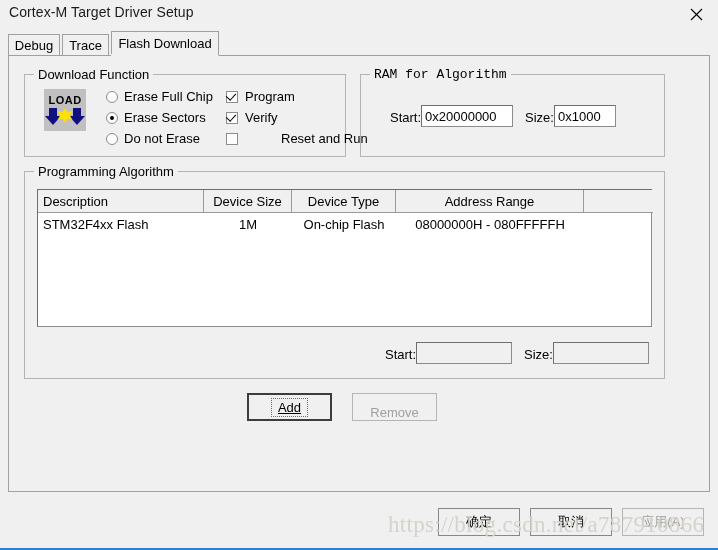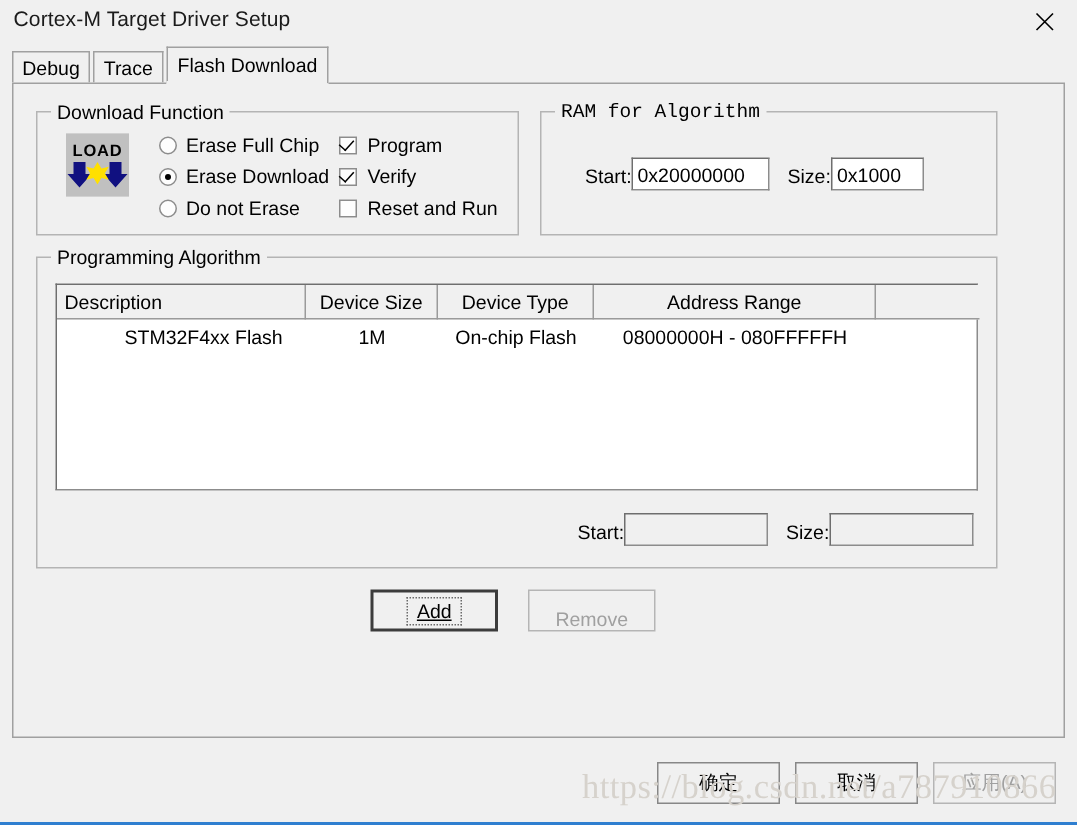--- a/index.html
+++ b/index.html
@@ -49,21 +49,21 @@
   .optrow{position:absolute;display:flex;align-items:center;white-space:nowrap;font-size:13px;}
   .radio{width:12px;height:12px;border-radius:50%;box-sizing:border-box;
          border:1px solid #8c8c8c;background:#fdfdfd;margin-right:6px;position:relative;flex:none;}
   .radio.on::after{content:"";position:absolute;left:3px;top:3px;width:4px;height:4px;border-radius:50%;background:#000;}
   .cbox{width:12px;height:12px;box-sizing:border-box;border:1px solid #8c8c8c;background:#fdfdfd;
         margin-right:7px;position:relative;flex:none;}
   .cbox.on::after{content:"";position:absolute;left:1px;top:-1px;width:5px;height:8px;
         border:solid #000;border-width:0 1.6px 1.6px 0;transform:rotate(42deg);}
 
   #r0{left:106px;top:89px;} #r1{left:106px;top:110px;} #r2{left:106px;top:131px;}
-  #c0{left:226px;top:89px;} #c1{left:226px;top:110px;} #c2{left:226px;top:131px;}
+  #c0{left:226px;top:89px;} #c1{left:226px;top:110px;} #c2{left:226px;top:131px;gap:36px;}
 
   
   .fieldlabel{position:absolute;font-size:13px;color:#000;white-space:nowrap;}
   .field{position:absolute;box-sizing:border-box;background:#fff;border:1px solid #8c8c8c;
          border-top-color:#6e6e6e;border-left-color:#6e6e6e;
          font-family:"Liberation Sans","DejaVu Sans",sans-serif;font-size:13px;color:#000;
          display:flex;align-items:center;padding-left:3px;overflow:hidden;white-space:nowrap;}
   .field.disabled{background:#f0f0f0;color:#808080;}
 
   #lbl-ram-start{left:390px;top:110px;} #f-ram-start{left:421px;top:105px;width:92px;height:22px;}
@@ -75,21 +75,21 @@
   .table{position:absolute;left:37px;top:189px;width:615px;height:138px;box-sizing:border-box;
          background:#fff;border:1px solid #8c8c8c;border-top-color:#6e6e6e;border-left-color:#6e6e6e;}
   .thead{position:absolute;left:0;top:0;width:100%;height:23px;}
   .th{position:absolute;top:0;height:23px;box-sizing:border-box;background:#f0f0f0;
       border-right:1px solid #9a9a9a;border-bottom:1px solid #9a9a9a;
       display:flex;align-items:center;justify-content:center;font-size:13px;color:#000;white-space:nowrap;}
   .th.left{justify-content:flex-start;padding-left:5px;}
   .trow{position:absolute;left:0;top:23px;width:100%;height:22px;}
   .td{position:absolute;top:0;height:22px;display:flex;align-items:center;justify-content:center;
       font-size:13px;color:#000;white-space:nowrap;}
-  .td.left{justify-content:flex-start;padding-left:5px;margin-left:40px;}
+  .td.left{justify-content:flex-start;padding-left:5px;}
   .col0{left:0;width:166px;} .col1{left:166px;width:88px;}
   .col2{left:254px;width:104px;} .col3{left:358px;width:188px;} .col4{left:546px;width:69px;border-right:none;}
 
   
   .btn{position:absolute;box-sizing:border-box;background:#f0f0f0;border:1px solid #878787;
        font-family:"Liberation Sans","DejaVu Sans",sans-serif;font-size:13px;color:#000;
        display:flex;align-items:center;justify-content:center;white-space:nowrap;cursor:default;}
   .btn.focused{border:2px solid #3c3c3c;}
   .btn.focused .inner{border:1px dotted #6a6a6a;padding:1px 6px;}
   .btn.disabled{color:#a0a0a0;border-color:#b5b5b5;}
@@ -141,21 +141,21 @@
       <path d="M21 19 l2.6 4.4 l4.9 -1.3 l-2.6 4.4 l2.6 4.4 l-4.9 -1.3 l-2.6 4.4 l-2.6 -4.4 l-4.9 1.3 l2.6 -4.4 l-2.6 -4.4 l4.9 1.3 z" fill="#ffe000"></path>
     </svg>
   </div>
 
   <div class="optrow" id="r0">
     <span class="radio"></span>
     <span>Erase Full Chip</span>
   </div>
   <div class="optrow" id="r1">
     <span class="radio on"></span>
-    <span>Erase Download</span>
+    <span>Erase Sectors</span>
   </div>
   <div class="optrow" id="r2">
     <span class="radio"></span>
     <span>Do not Erase</span>
   </div>
 
   <div class="optrow" id="c0">
     <span class="cbox on"></span>
     <span>Program</span>
   </div>

